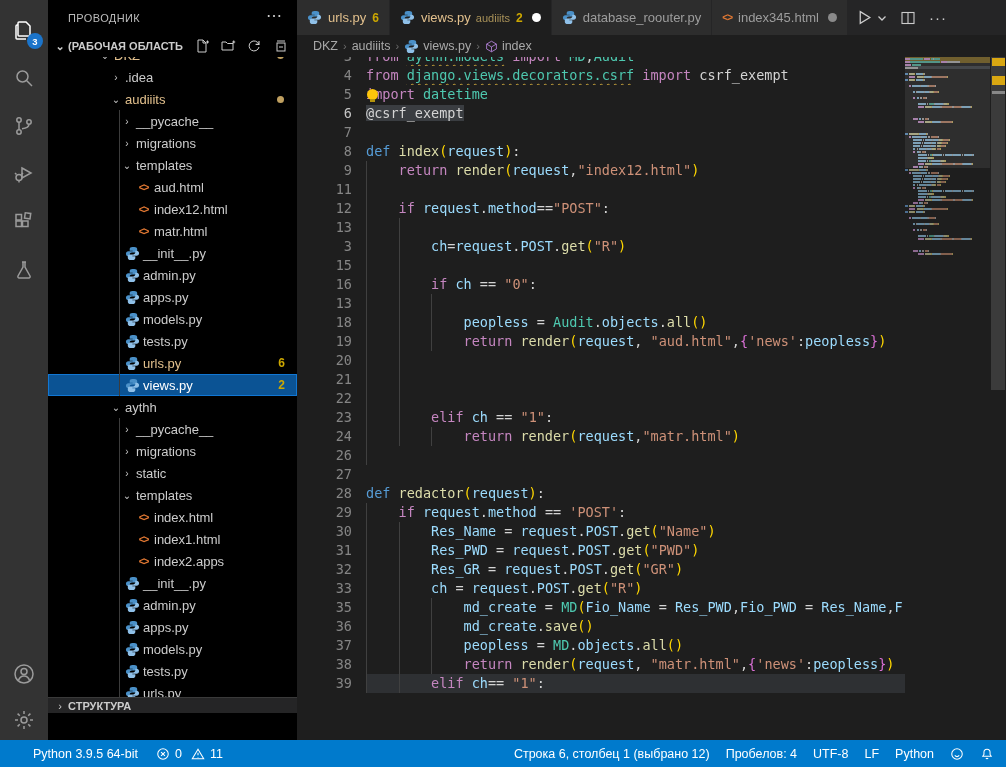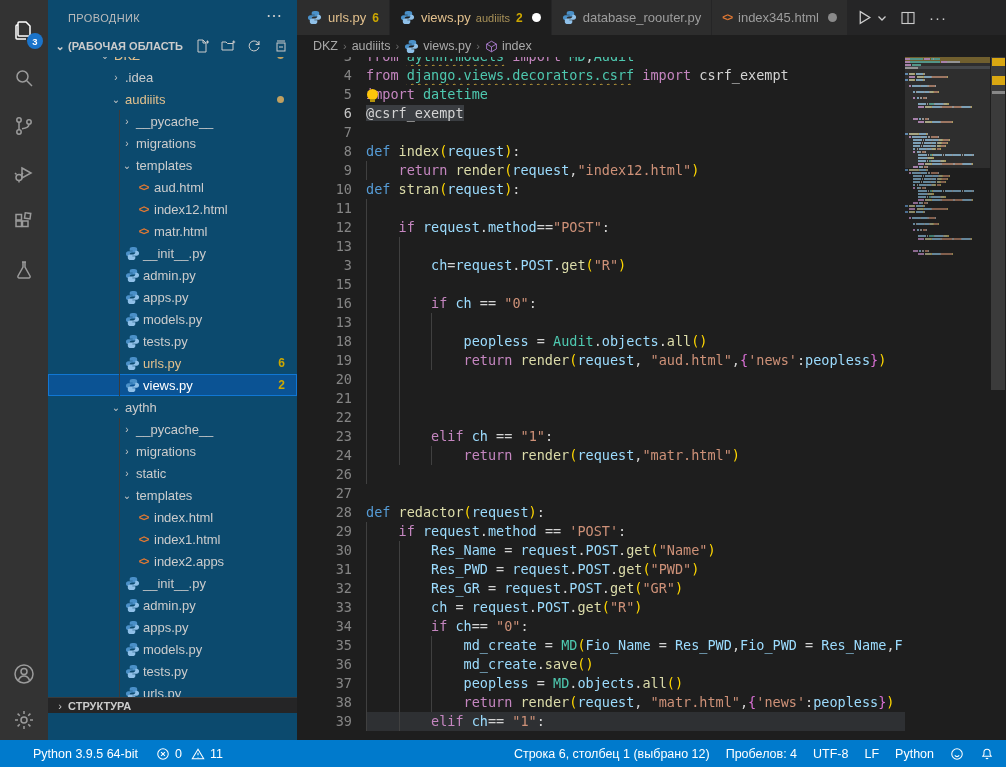--- a/index.html
+++ b/index.html
@@ -8,21 +8,21 @@
   #app { position:relative; width:1006px; height:767px; background:#1e1e1e; }
 
   
   .activitybar { position:absolute; left:0; top:0; width:48px; bottom:27px; background:#333333; z-index:5; }
   .act-item { position:absolute; left:0; width:48px; height:48px; display:flex; align-items:center; justify-content:center; color:#9b9b9b; cursor:pointer; }
   .act-item.active { color:#ffffff; }
   .act-item svg { width:24px; height:24px; }
   .act-badge { position:absolute; right:5px; bottom:5px; min-width:16px; height:16px; border-radius:8px; background:#1b74ca; color:#fff; font-size:9.5px; display:flex; align-items:center; justify-content:center; font-weight:bold; }
 
   
-  .sidebar { position:absolute; left:48px; top:0; width:249px; bottom:27px; background:#0c4a6e; z-index:4; overflow:hidden; }
+  .sidebar { position:absolute; left:48px; top:0; width:249px; bottom:27px; background:#000000; z-index:4; overflow:hidden; }
   .sb-title { position:absolute; top:0; left:0; right:0; height:35px; display:flex; align-items:center; padding-left:20px; color:#bbbbbb; font-size:11px; letter-spacing:.4px; }
   .sb-title .more { position:absolute; right:14px; top:6px; color:#cccccc; font-size:16px; cursor:pointer; letter-spacing:1px;}
   .sb-ws { position:absolute; top:35px; left:0; right:0; height:22px; display:flex; align-items:center; padding-left:4px; color:#cccccc; font-size:11px; font-weight:bold; }
   .sb-ws .chev { width:16px; text-align:center; }
   .sb-ws .lbl { white-space:nowrap; overflow:hidden; max-width:115px; text-overflow:clip; }
   .sb-ws .tools { position:absolute; right:8px; top:2px; display:flex; gap:8px; }
   .sb-ws .tools span { width:18px; height:18px; display:flex; align-items:center; justify-content:center; cursor:pointer; color:#cccccc; }
   .tree-wrap { position:absolute; top:57px; bottom:43px; left:0; right:0; overflow:hidden; }
   .tree { margin-top:-13px; }
   .tree-row { position:relative; height:22px; display:flex; align-items:center; font-size:13px; color:#cccccc; cursor:pointer; white-space:nowrap; }
@@ -575,24 +575,20 @@
           </div>
           <div class="cline">
             <span class="gut">8</span>
             <span class="body"><span class="tk-d">def</span><span class="tk-w"> </span><span class="tk-f">index</span><span class="tk-p1">(</span><span class="tk-v">request</span><span class="tk-p1">)</span><span class="tk-w">:</span></span>
           </div>
           <div class="cline">
             <span class="gut">9</span>
             <span class="body"><i class="guide" style="left:0ch"></i><span class="tk-w">    </span><span class="tk-k">return</span><span class="tk-w"> </span><span class="tk-f">render</span><span class="tk-p1">(</span><span class="tk-v">request</span><span class="tk-w">,</span><span class="tk-s">"index12.html"</span><span class="tk-p1">)</span></span>
           </div>
           <div class="cline">
-            <span class="gut">10</span>
-            <span class="body"><span class="tk-d">def</span><span class="tk-w"> </span><span class="tk-f">stran</span><span class="tk-p1">(</span><span class="tk-v">request</span><span class="tk-p1">)</span><span class="tk-w">:</span></span>
-          </div>
-          <div class="cline">
             <span class="gut">11</span>
             <span class="body"><i class="guide" style="left:0ch"></i></span>
           </div>
           <div class="cline">
             <span class="gut">12</span>
             <span class="body"><i class="guide" style="left:0ch"></i><span class="tk-w">    </span><span class="tk-k">if</span><span class="tk-w"> </span><span class="tk-v">request</span><span class="tk-w">.</span><span class="tk-v">method</span><span class="tk-w">==</span><span class="tk-s">"POST"</span><span class="tk-w">:</span></span>
           </div>
           <div class="cline">
             <span class="gut">13</span>
             <span class="body"><i class="guide" style="left:0ch"></i><i class="guide" style="left:4ch"></i></span>
@@ -665,24 +661,20 @@
             <span class="gut">31</span>
             <span class="body"><i class="guide" style="left:0ch"></i><i class="guide" style="left:4ch"></i><span class="tk-w">        </span><span class="tk-v">Res_PWD</span><span class="tk-w"> </span><span class="tk-w">=</span><span class="tk-w"> </span><span class="tk-v">request</span><span class="tk-w">.</span><span class="tk-v">POST</span><span class="tk-w">.</span><span class="tk-f">get</span><span class="tk-p1">(</span><span class="tk-s">"PWD"</span><span class="tk-p1">)</span></span>
           </div>
           <div class="cline">
             <span class="gut">32</span>
             <span class="body"><i class="guide" style="left:0ch"></i><i class="guide" style="left:4ch"></i><span class="tk-w">        </span><span class="tk-v">Res_GR</span><span class="tk-w"> </span><span class="tk-w">=</span><span class="tk-w"> </span><span class="tk-v">request</span><span class="tk-w">.</span><span class="tk-v">POST</span><span class="tk-w">.</span><span class="tk-f">get</span><span class="tk-p1">(</span><span class="tk-s">"GR"</span><span class="tk-p1">)</span></span>
           </div>
           <div class="cline">
             <span class="gut">33</span>
             <span class="body"><i class="guide" style="left:0ch"></i><i class="guide" style="left:4ch"></i><span class="tk-w">        </span><span class="tk-v">ch</span><span class="tk-w"> </span><span class="tk-w">=</span><span class="tk-w"> </span><span class="tk-v">request</span><span class="tk-w">.</span><span class="tk-v">POST</span><span class="tk-w">.</span><span class="tk-f">get</span><span class="tk-p1">(</span><span class="tk-s">"R"</span><span class="tk-p1">)</span></span>
-          </div>
-          <div class="cline">
-            <span class="gut">34</span>
-            <span class="body"><i class="guide" style="left:0ch"></i><i class="guide" style="left:4ch"></i><span class="tk-w">        </span><span class="tk-k">if</span><span class="tk-w"> </span><span class="tk-v">ch</span><span class="tk-w">==</span><span class="tk-w"> </span><span class="tk-s">"0"</span><span class="tk-w">:</span></span>
           </div>
           <div class="cline">
             <span class="gut">35</span>
             <span class="body"><i class="guide" style="left:0ch"></i><i class="guide" style="left:4ch"></i><i class="guide" style="left:8ch"></i><span class="tk-w">            </span><span class="tk-v">md_create</span><span class="tk-w"> </span><span class="tk-w">=</span><span class="tk-w"> </span><span class="tk-t">MD</span><span class="tk-p1">(</span><span class="tk-v">Fio_Name</span><span class="tk-w"> </span><span class="tk-w">=</span><span class="tk-w"> </span><span class="tk-v">Res_PWD</span><span class="tk-w">,</span><span class="tk-v">Fio_PWD</span><span class="tk-w"> </span><span class="tk-w">=</span><span class="tk-w"> </span><span class="tk-v">Res_Name</span><span class="tk-w">,</span><span class="tk-v">F</span></span>
           </div>
           <div class="cline">
             <span class="gut">36</span>
             <span class="body"><i class="guide" style="left:0ch"></i><i class="guide" style="left:4ch"></i><i class="guide" style="left:8ch"></i><span class="tk-w">            </span><span class="tk-v">md_create</span><span class="tk-w">.</span><span class="tk-f">save</span><span class="tk-p1">(</span><span class="tk-p1">)</span></span>
           </div>
           <div class="cline">

